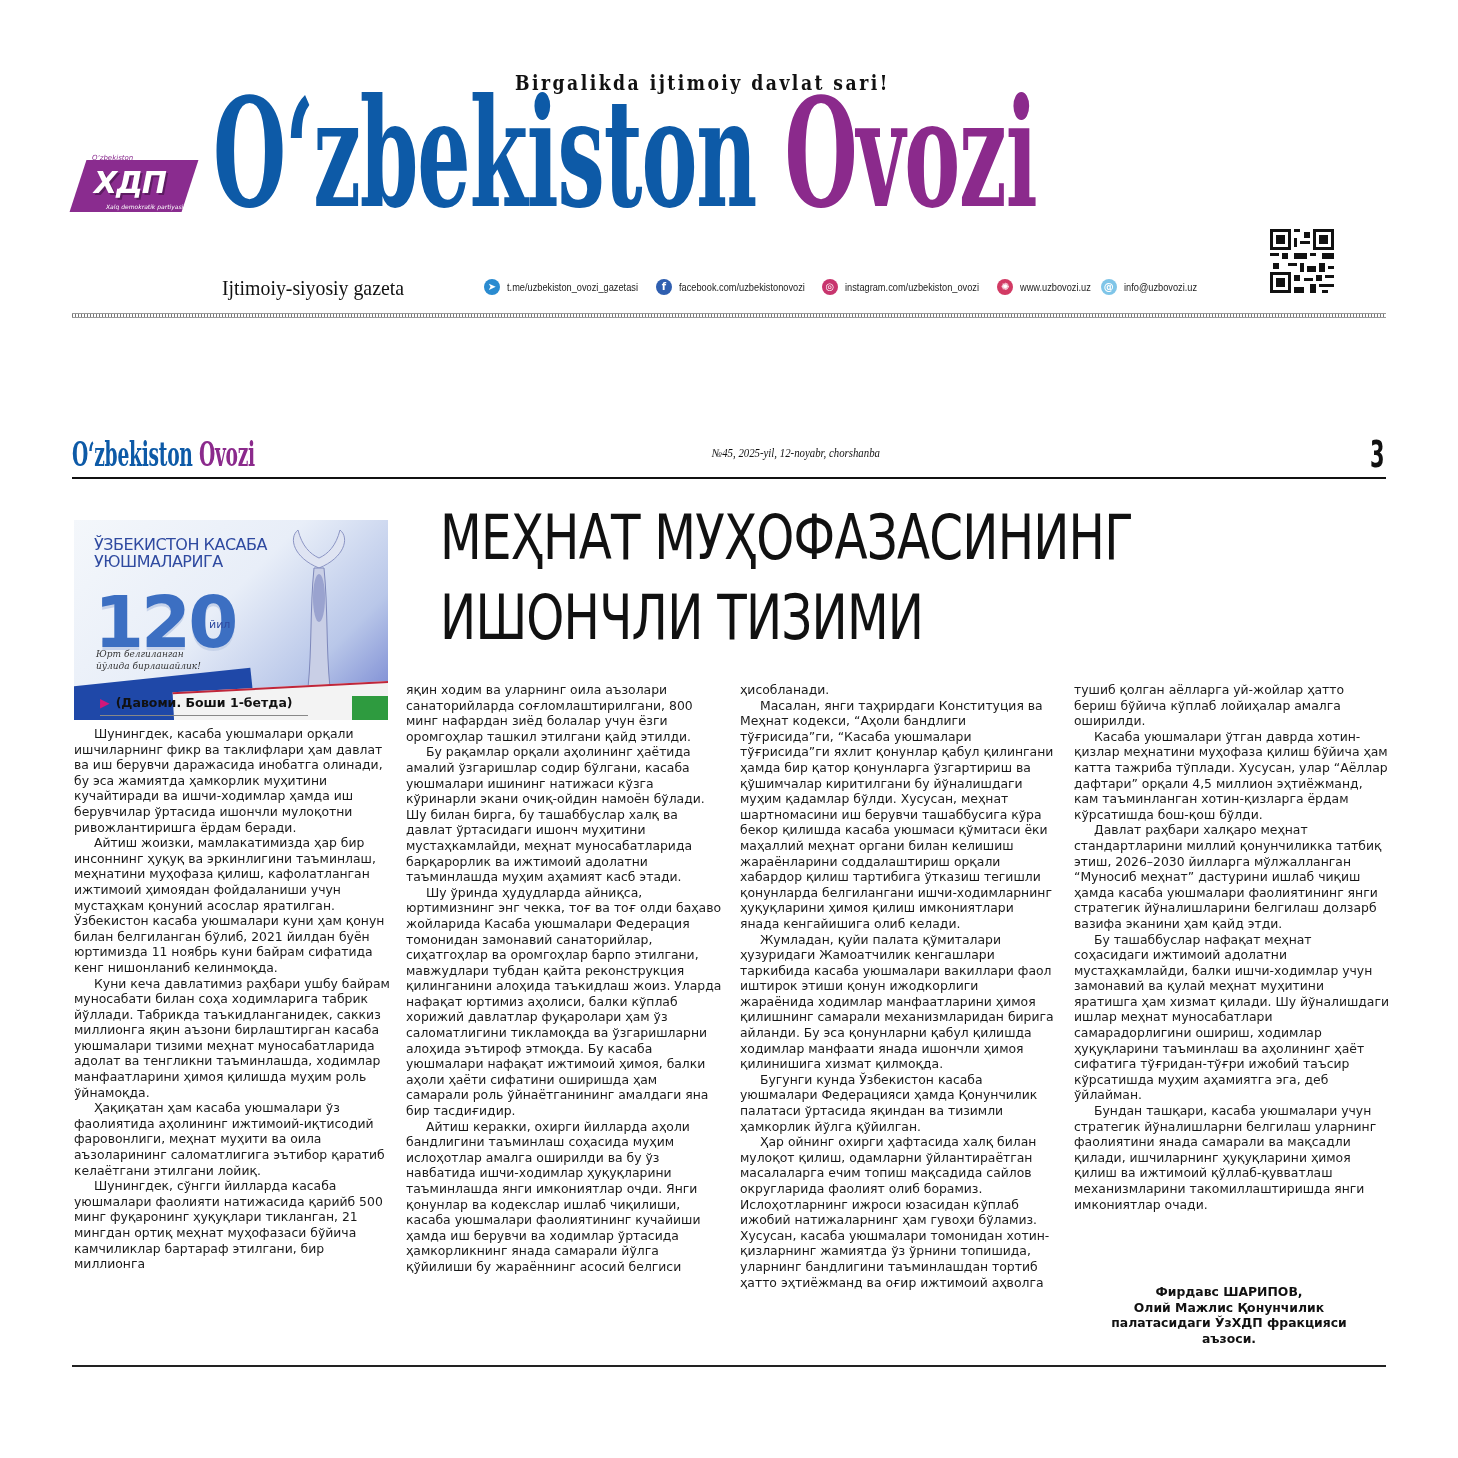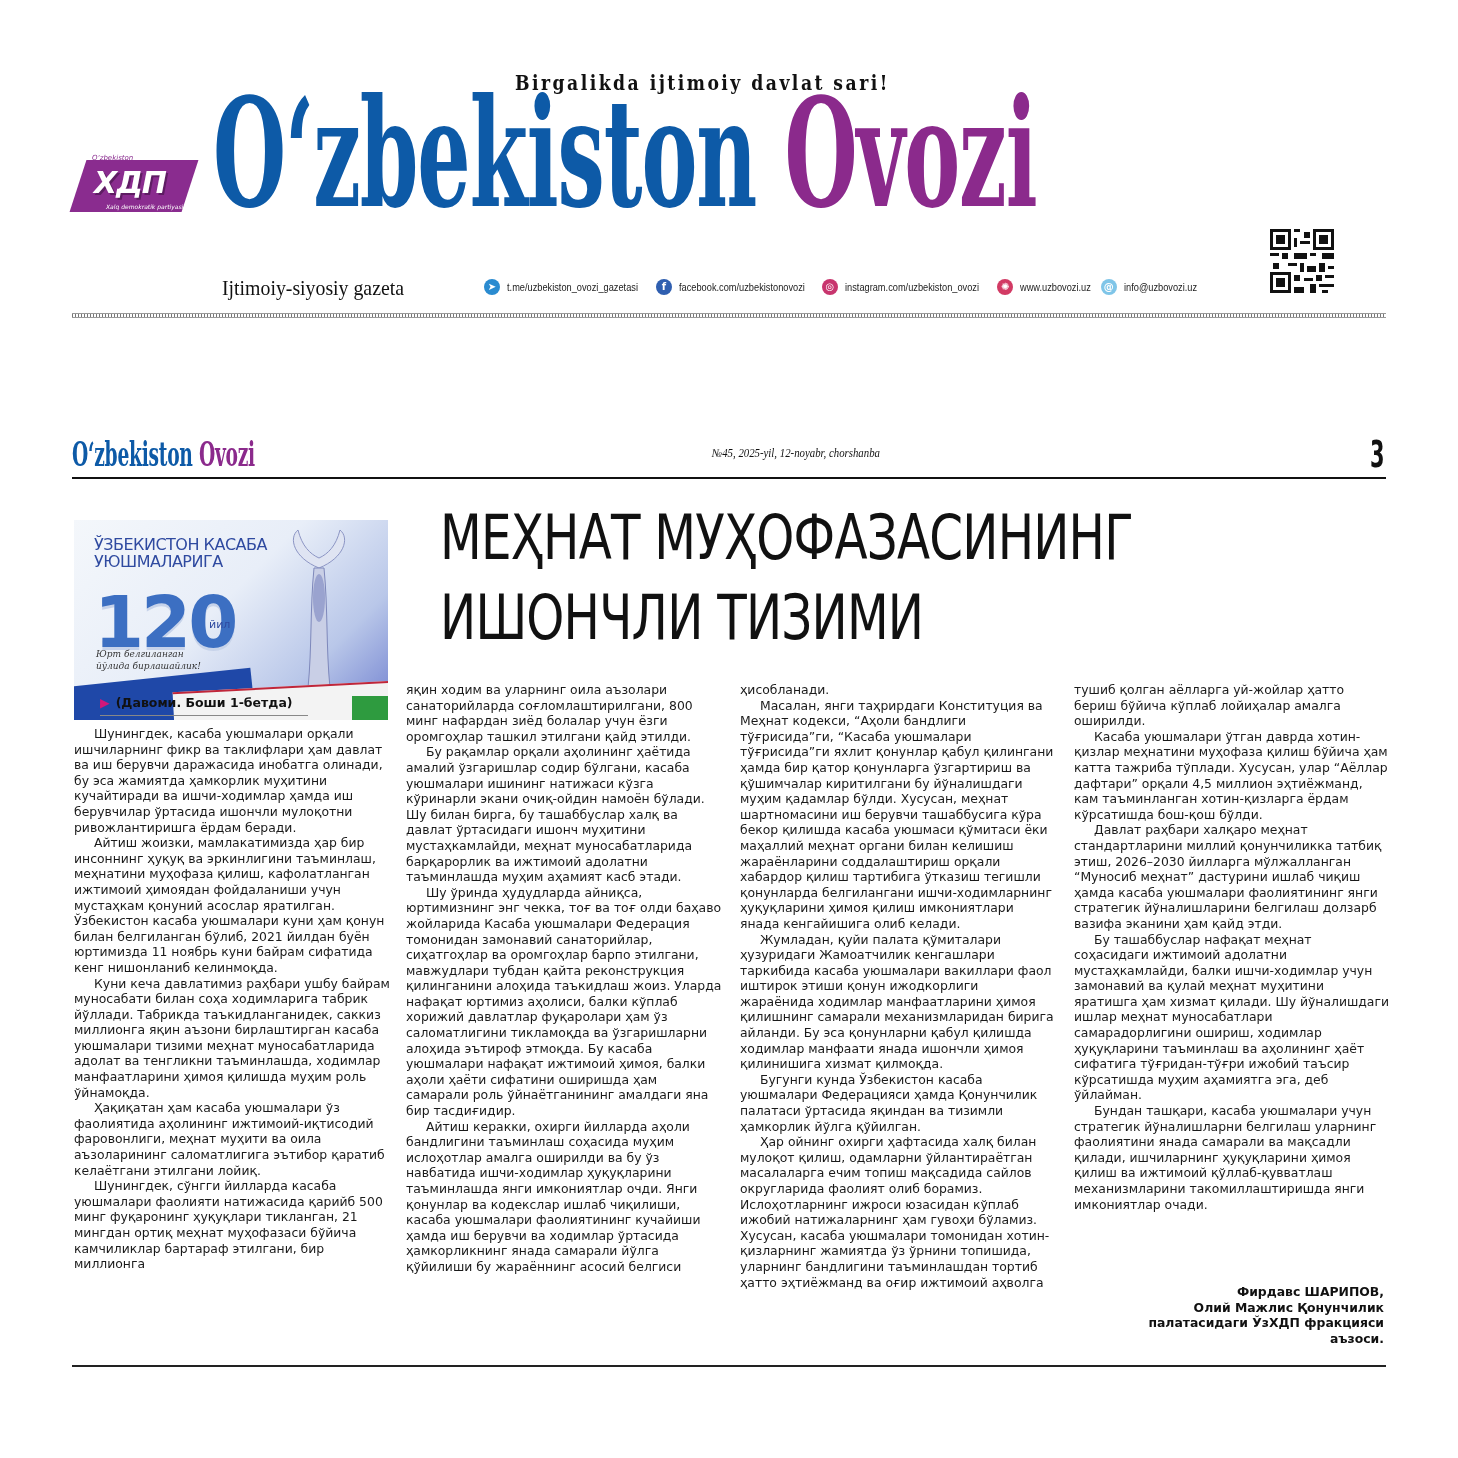--- a/index.html
+++ b/index.html
@@ -107,21 +107,21 @@
   .col {
     position: absolute; font-family: "DejaVu Sans", sans-serif; font-size: 12.4px; line-height: 15.6px; color: #1a1a1a;
   }
   .col p { text-indent: 20px; }
   .col p.noindent { text-indent: 0; }
   .col1 { left: 74px; top: 726px; width: 316px; }
   .col2 { left: 406px; top: 682px; width: 316px; }
   .col3 { left: 740px; top: 682px; width: 316px; }
   .col4 { left: 1074px; top: 682px; width: 316px; }
 
-  .signature { position: absolute; left: 1074px; top: 1284px; width: 310px; text-align: right; font-weight: bold; font-size: 12.4px; line-height: 15.6px; }
+  .signature { position: absolute; left: 1074px; top: 1284px; width: 310px; text-align: center; font-weight: bold; font-size: 12.4px; line-height: 15.6px; }
 
   .bottom-rule { position: absolute; left: 72px; top: 1365px; width: 1314px; height: 2px; background: #222; }
 </style>
 </head>
 <body>
 
 <header class="masthead">
   <div class="slogan">Birgalikda ijtimoiy davlat sari!</div>
 
   <div class="logo-hdp">

